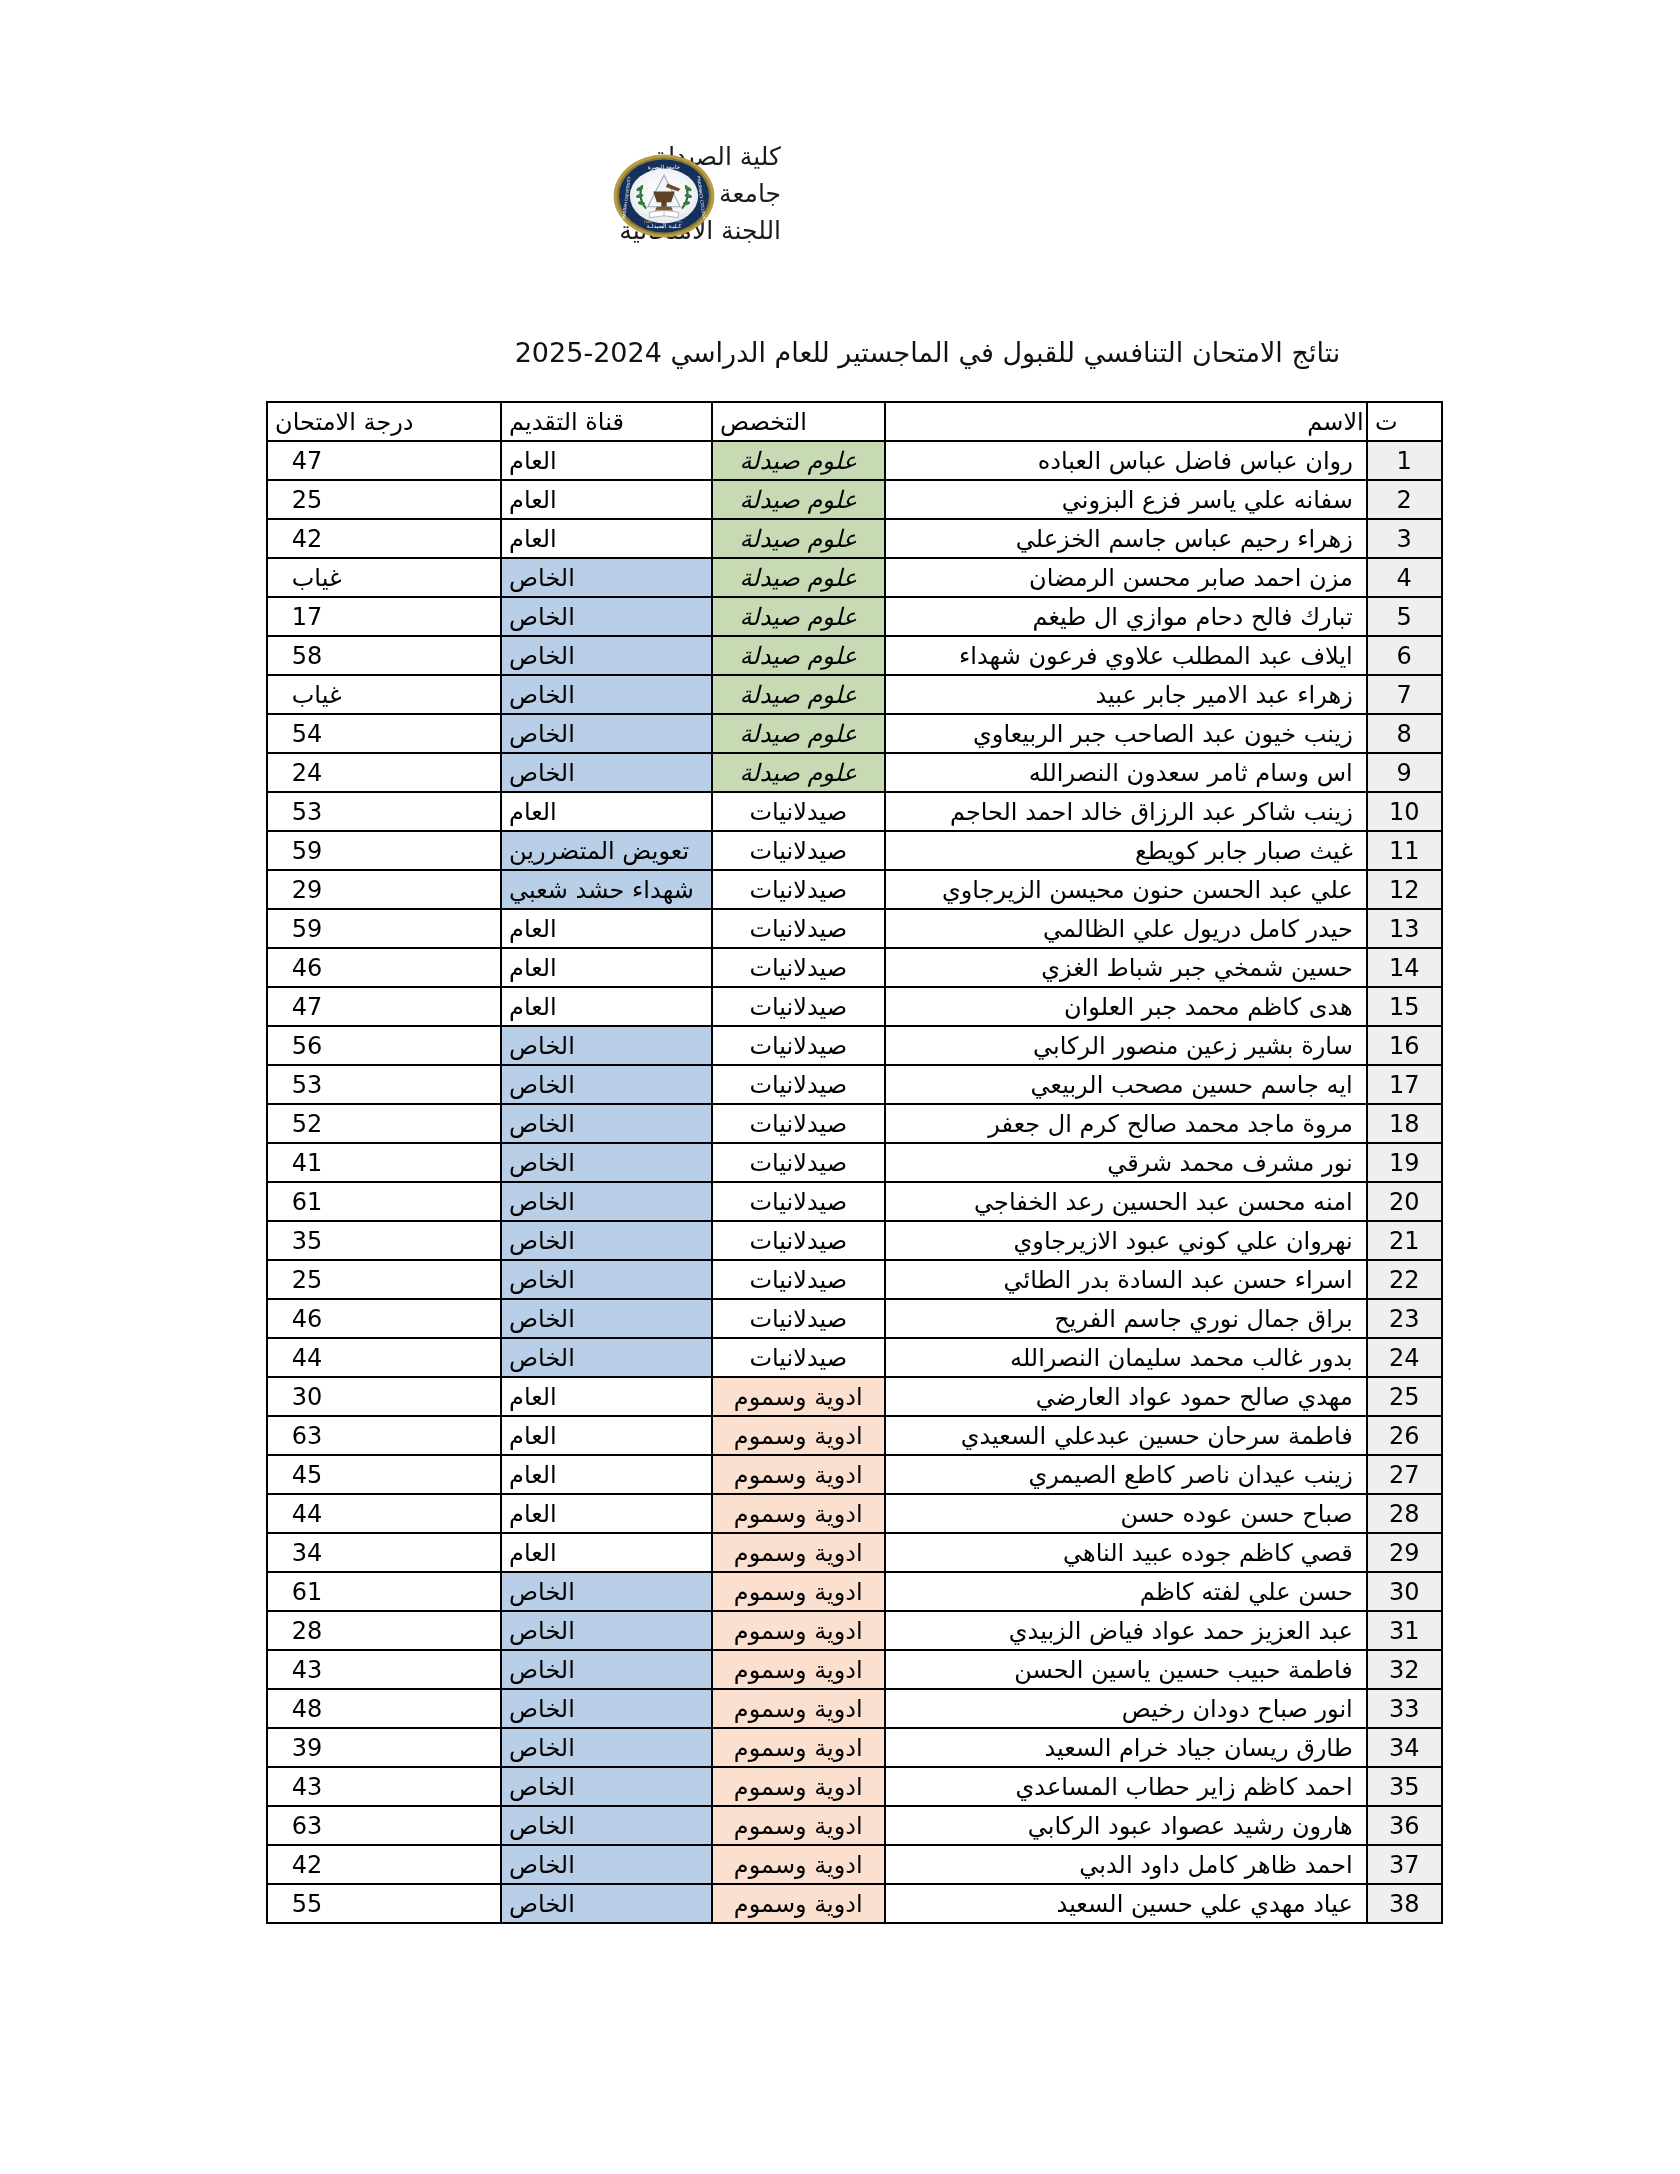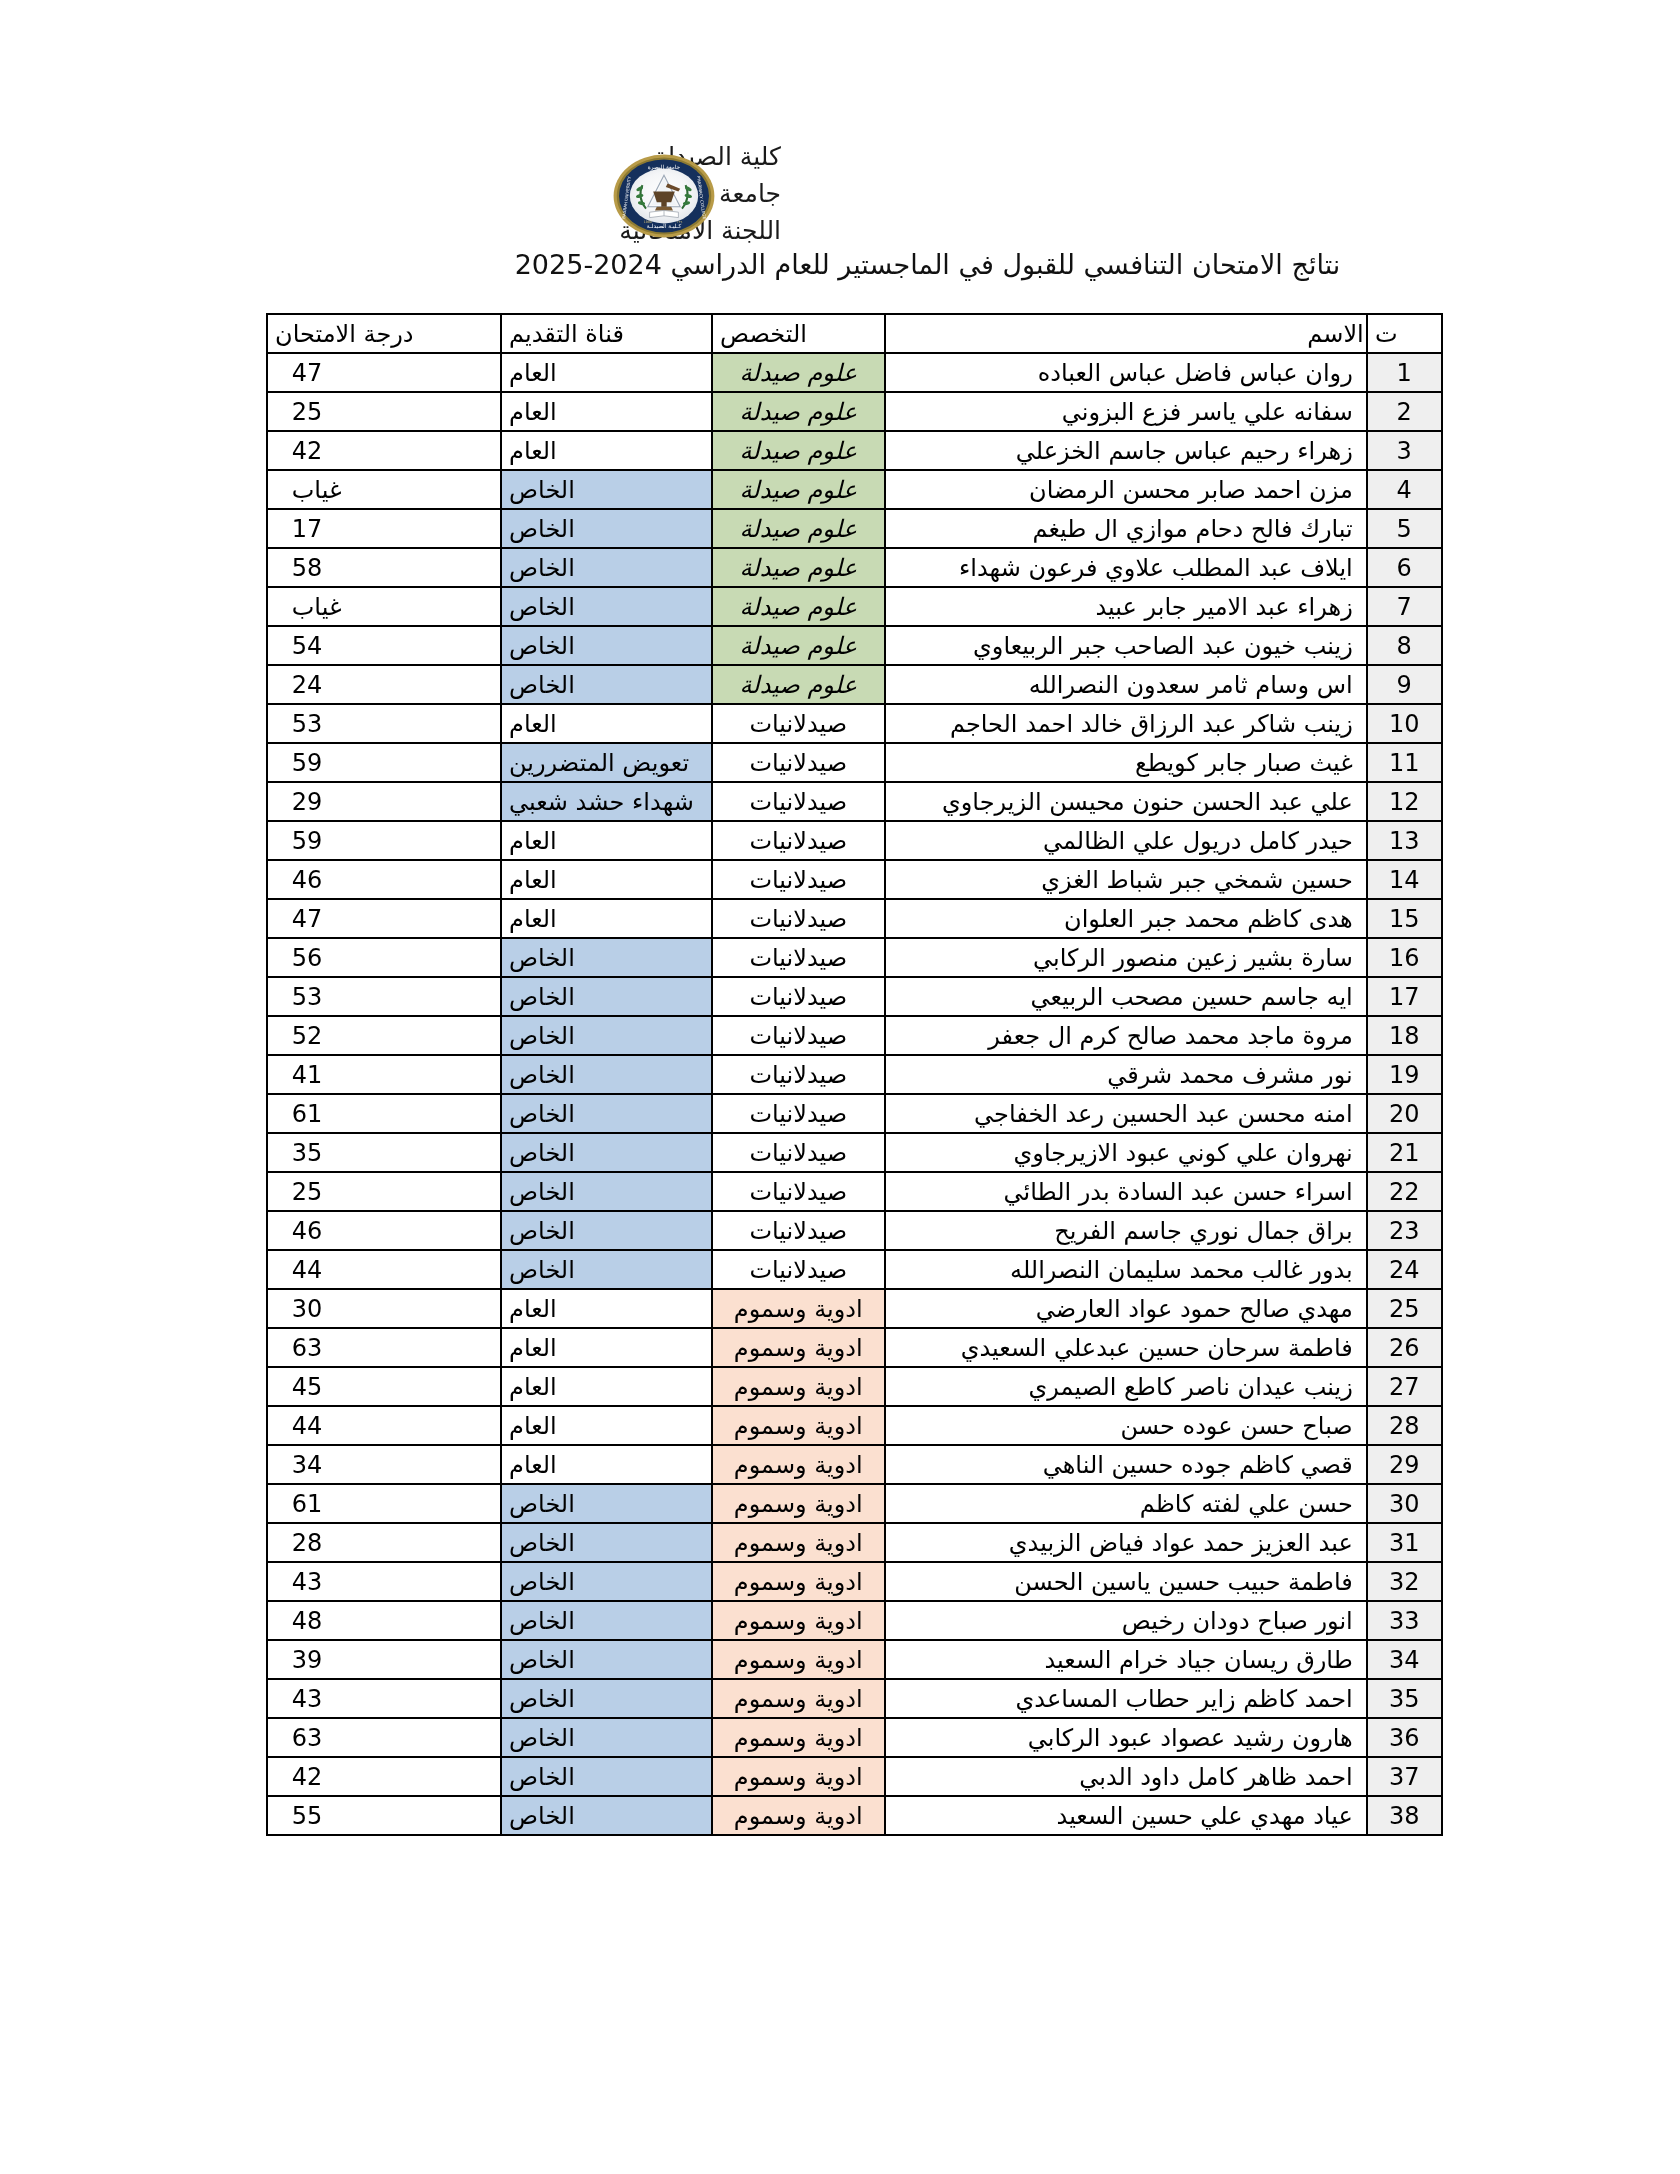--- a/index.html
+++ b/index.html
@@ -58,20 +58,21 @@
   .seal {
     position: absolute;
     top: 0;
     left: 0;
     width: 180px;
     height: 92px;
   }
 
   
   .title-row {
+    margin-top: 88px;
     text-align: center;
     padding-left: 174px;
   }
   .doc-title {
     font-size: 27px;
     color: #111;
     display: inline-block;
     letter-spacing: 0;
   }
 
@@ -419,21 +420,21 @@
           </tr>
           <tr>
             <td class="idx">28</td>
             <td class="name">صباح حسن عوده حسن</td>
             <td class="major fill-peach">ادوية وسموم</td>
             <td class="channel fill-none">العام</td>
             <td class="grade">44</td>
           </tr>
           <tr>
             <td class="idx">29</td>
-            <td class="name">قصي كاظم جوده حسين الناهي</td>
+            <td class="name">قصي كاظم جوده عبيد الناهي</td>
             <td class="major fill-peach">ادوية وسموم</td>
             <td class="channel fill-none">العام</td>
             <td class="grade">34</td>
           </tr>
           <tr>
             <td class="idx">30</td>
             <td class="name">حسن علي لفته كاظم</td>
             <td class="major fill-peach">ادوية وسموم</td>
             <td class="channel fill-blue">الخاص</td>
             <td class="grade">61</td>

